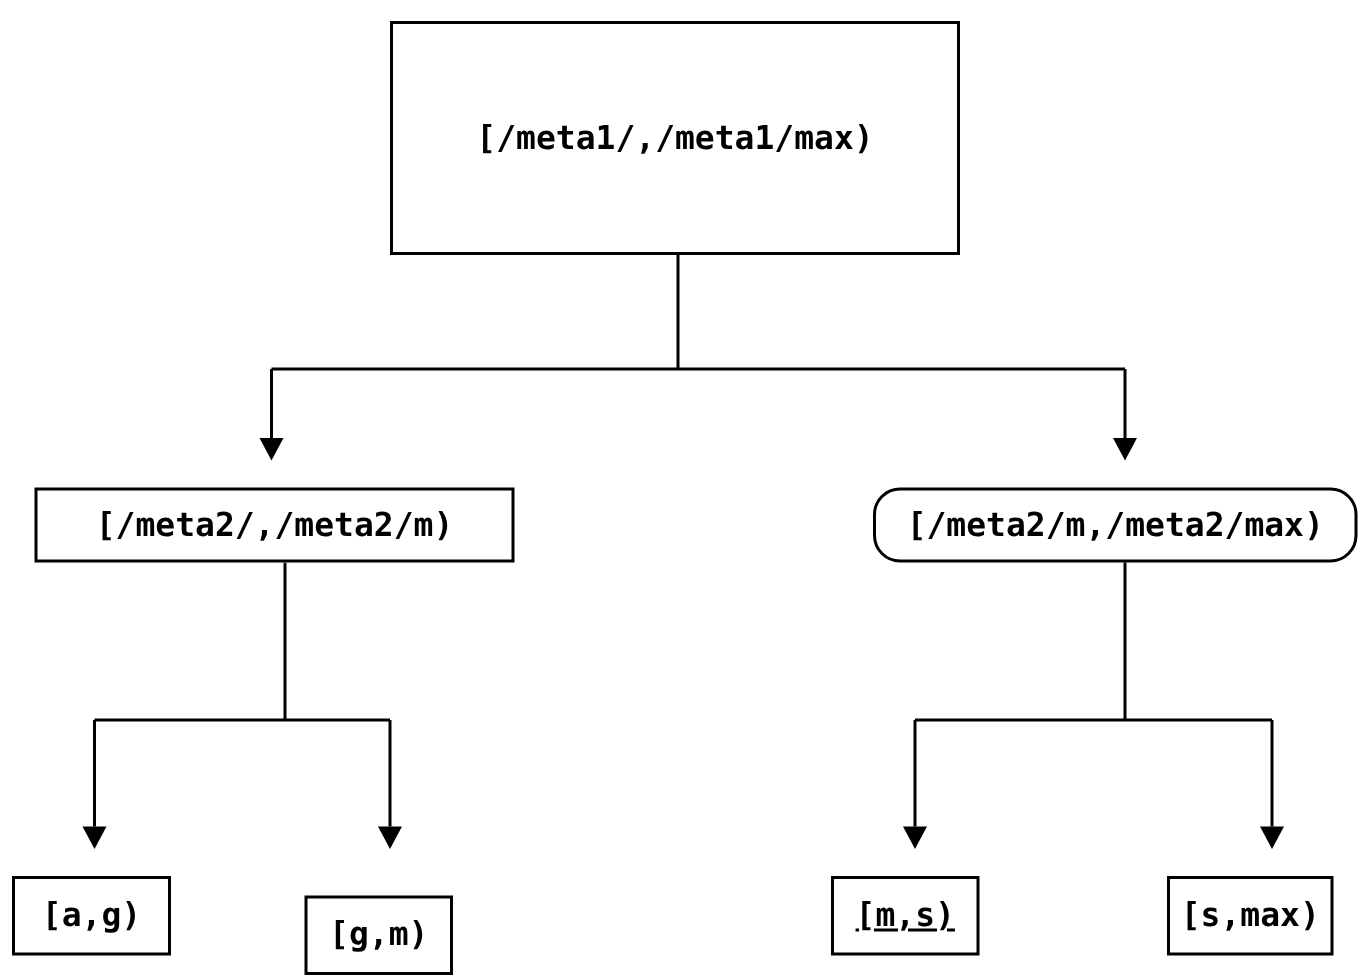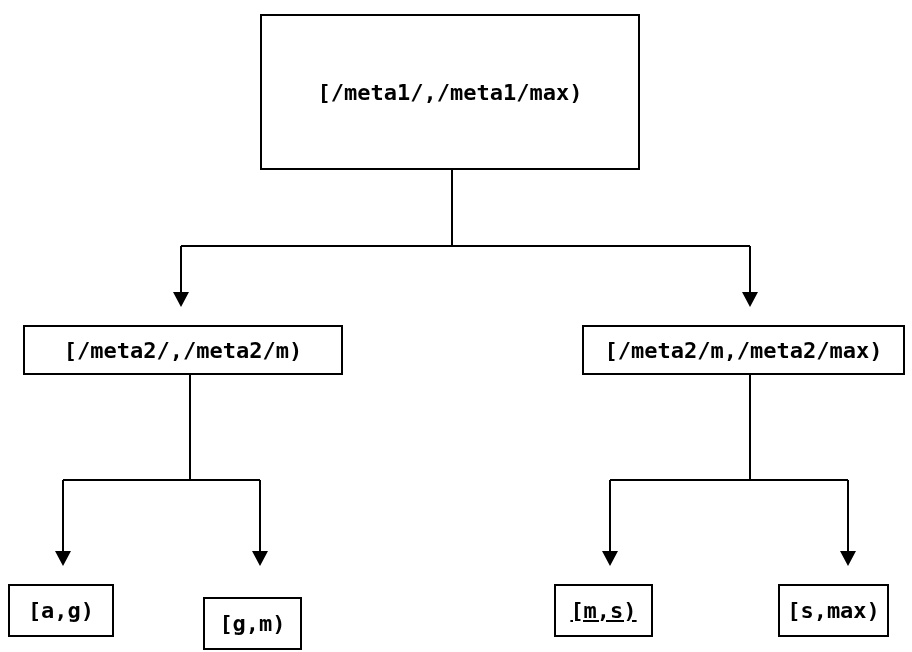--- a/index.html
+++ b/index.html
@@ -39,21 +39,21 @@
     align-items: center;
     justify-content: center;
     font-family: "DejaVu Sans Mono", "Liberation Mono", monospace;
     font-weight: 700;
     font-size: 22px;
     color: var(--text, #000000);
     white-space: nowrap;
   }
   .node-root    { left: 260px; top: 14px;  width: 380px; height: 156px; }
   .node-l2-left { left: 23px;  top: 325px; width: 320px; height: 50px; text-align: right; }
-  .node-l2-right{ left: 582px; top: 325px; width: 323px; height: 50px; }
+  .node-l2-right{ left: 582px; top: 325px; width: 323px; height: 50px; border-radius: 18px; }
   .node-leaf-0  { left: 8px;   top: 584px; width: 106px;  height: 53px; }
   .node-leaf-1  { left: 203px; top: 597px; width: 99px;  height: 53px; }
   .node-leaf-2  { left: 554px; top: 584px; width: 99px;  height: 53px; text-decoration: underline; }
   .node-leaf-3  { left: 778px; top: 584px; width: 111px; height: 53px; }
 </style>
 </head>
 <body>
 
 <div id="canvas">
 

